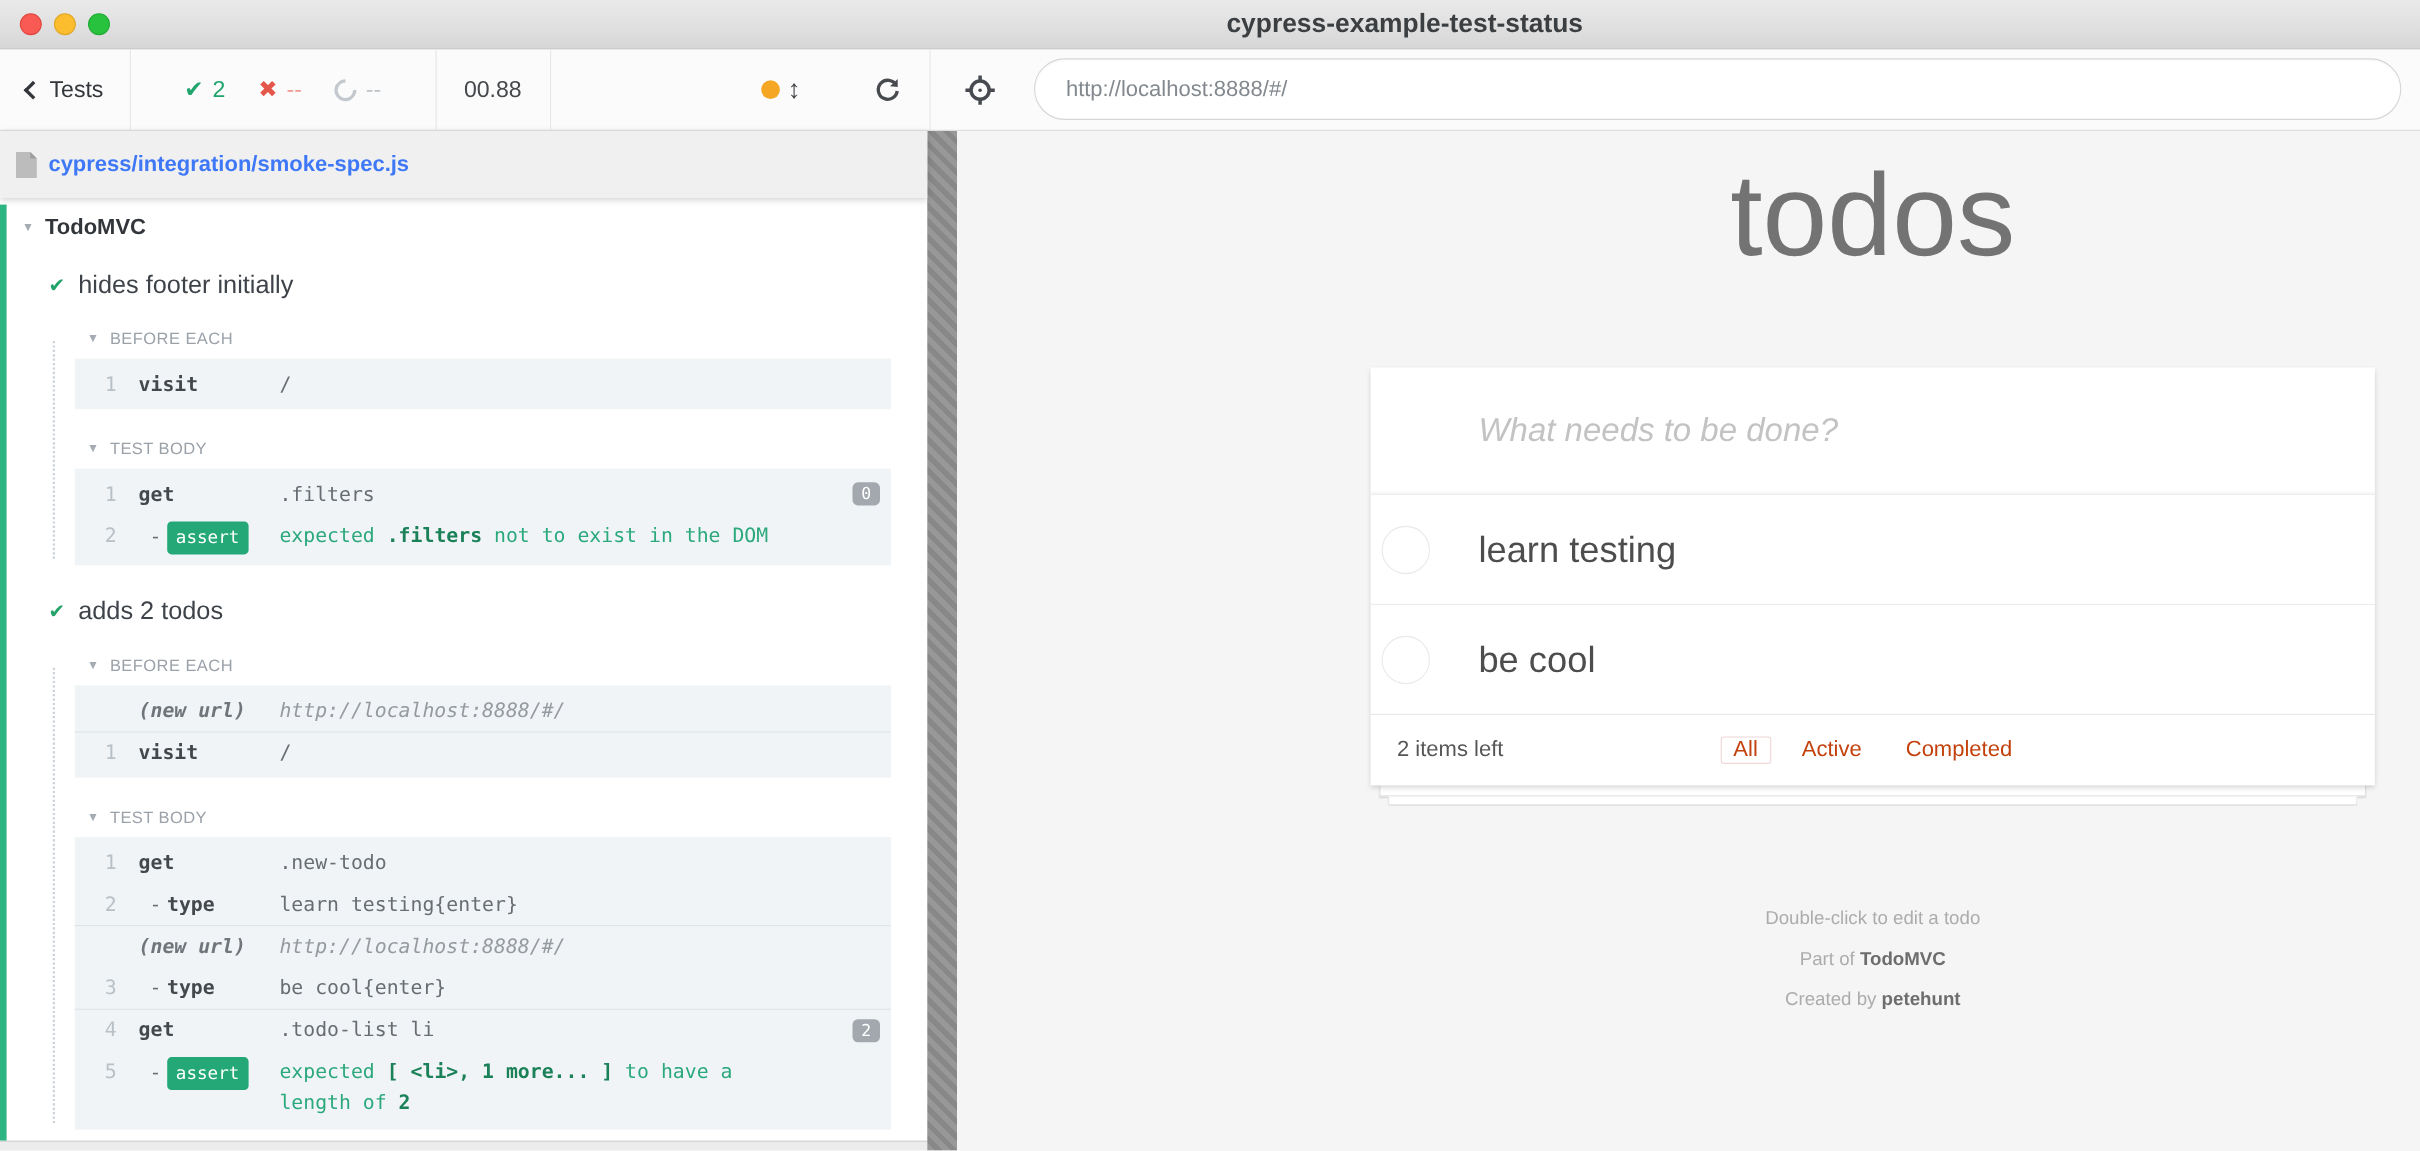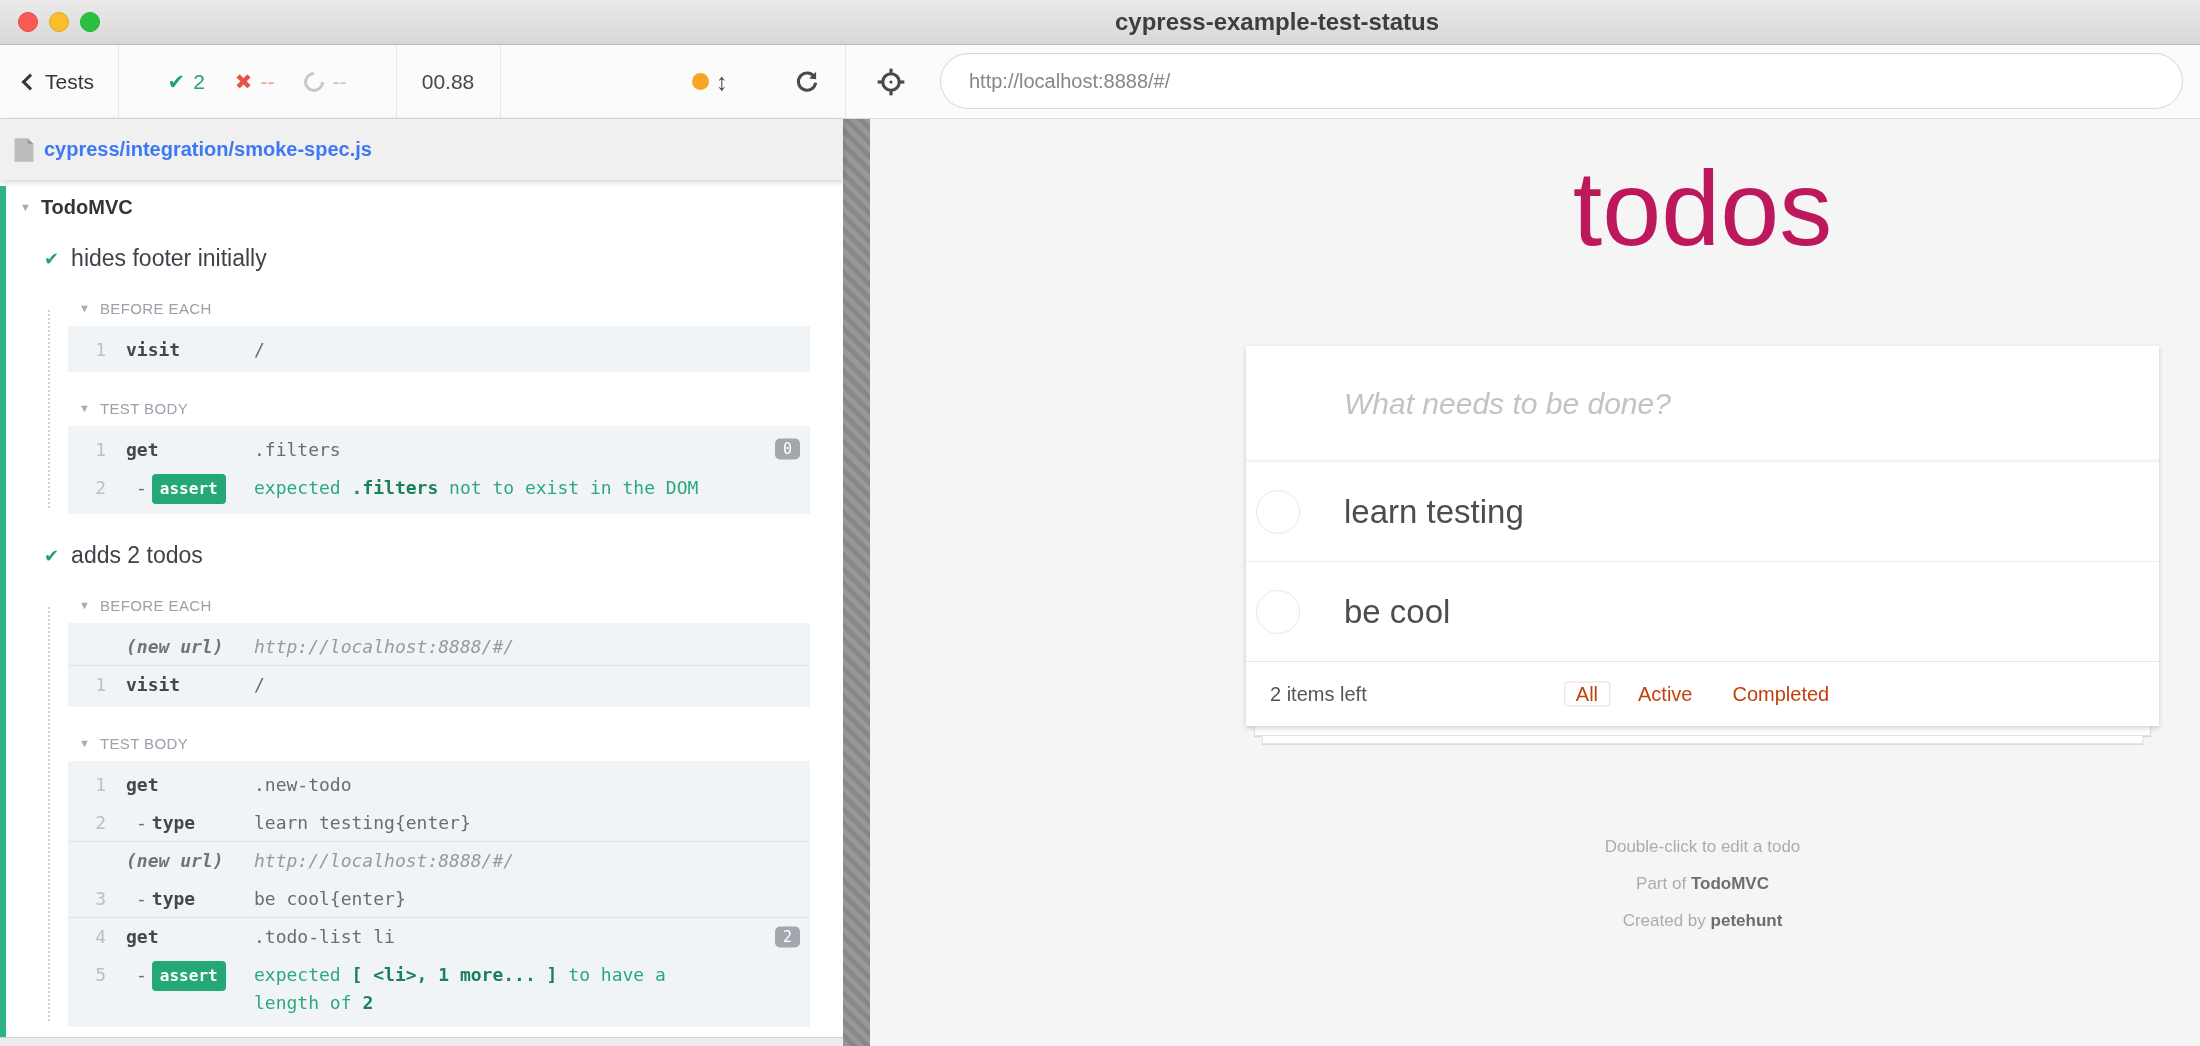--- a/index.html
+++ b/index.html
@@ -85,37 +85,37 @@
   .cmd-row { position:relative; display:flex; align-items:center; min-height:38px;
              font-family:"DejaVu Sans Mono", monospace; font-size:18px; cursor:pointer; }
   .cmd-row.divided { border-top:1px solid #dde3e7; }
   .cmd-row.assert { align-items:flex-start; padding:6px 0; line-height:28px; }
   .cmd-num { flex:0 0 26px; margin-left:12px; text-align:right; color:#b9c0c6; }
   .cmd-method { flex:0 0 128px; margin-left:20px; font-weight:700; color:#43484d; }
   .cmd-method .dash { font-weight:400; color:#676d73; margin:0 5px 0 10px; }
   .cmd-method.newurl { font-style:italic; color:#6f757b; }
   .cmd-msg { max-width:460px; color:#676d73; white-space:pre-wrap; word-break:normal; }
   .cmd-msg.urlval { font-style:italic; color:#959aa0; }
-  .assert-badge { display:inline-block; background:#24a878; color:#fff; font-weight:700;
+  .assert-badge { display:inline-block; background:#24a878; color:#fff; font-weight:400;
                   font-size:16px; border-radius:4px; padding:1px 8px; }
   .cmd-row.assert .cmd-msg { color:#2ba97c; }
   .cmd-msg .b { color:#1b8159; font-weight:700; }
   .count-badge { position:absolute; right:10px; top:50%; transform:translateY(-50%);
                  background:#a2a8ae; color:#fff; font-size:15px; border-radius:5px;
                  padding:3px 8px; line-height:1; }
 
   
   .splitter { width:27px; flex:0 0 27px; cursor:col-resize;
               background:repeating-linear-gradient(45deg,#989898 0 5px,#888 5px 10px); }
 
   
   .aut { flex:1; background:#f5f5f5; overflow:hidden; }
   .todoapp-wrap { margin-left:376px; width:913px; }
-  .app-title { margin-top:26px; text-align:center; font-size:106px; line-height:1.2;
-               font-weight:100; color:#be185d; }
+  .app-title { margin-top:14px; text-align:center; font-size:106px; line-height:1.2;
+               font-weight:100; color:#737373; }
   .todo-card { margin-top:74px; background:#fff; position:relative;
                box-shadow:0 2px 5px rgba(0,0,0,0.18); }
   .new-todo { width:100%; height:115px; border:none; outline:none; background:none;
               padding-left:98px; font-size:30px; color:#4d4d4d;
               font-family:"Liberation Sans", sans-serif;
               box-shadow:inset 0 -2px 1px rgba(0,0,0,0.03); }
   .new-todo::placeholder { font-style:italic; color:#c3c3c3; font-weight:300; }
   .todo-list { list-style:none;text-align:right; }
   .todo-item { position:relative; height:100px; border-top:1px solid #ededed;
                display:flex; align-items:center; }

